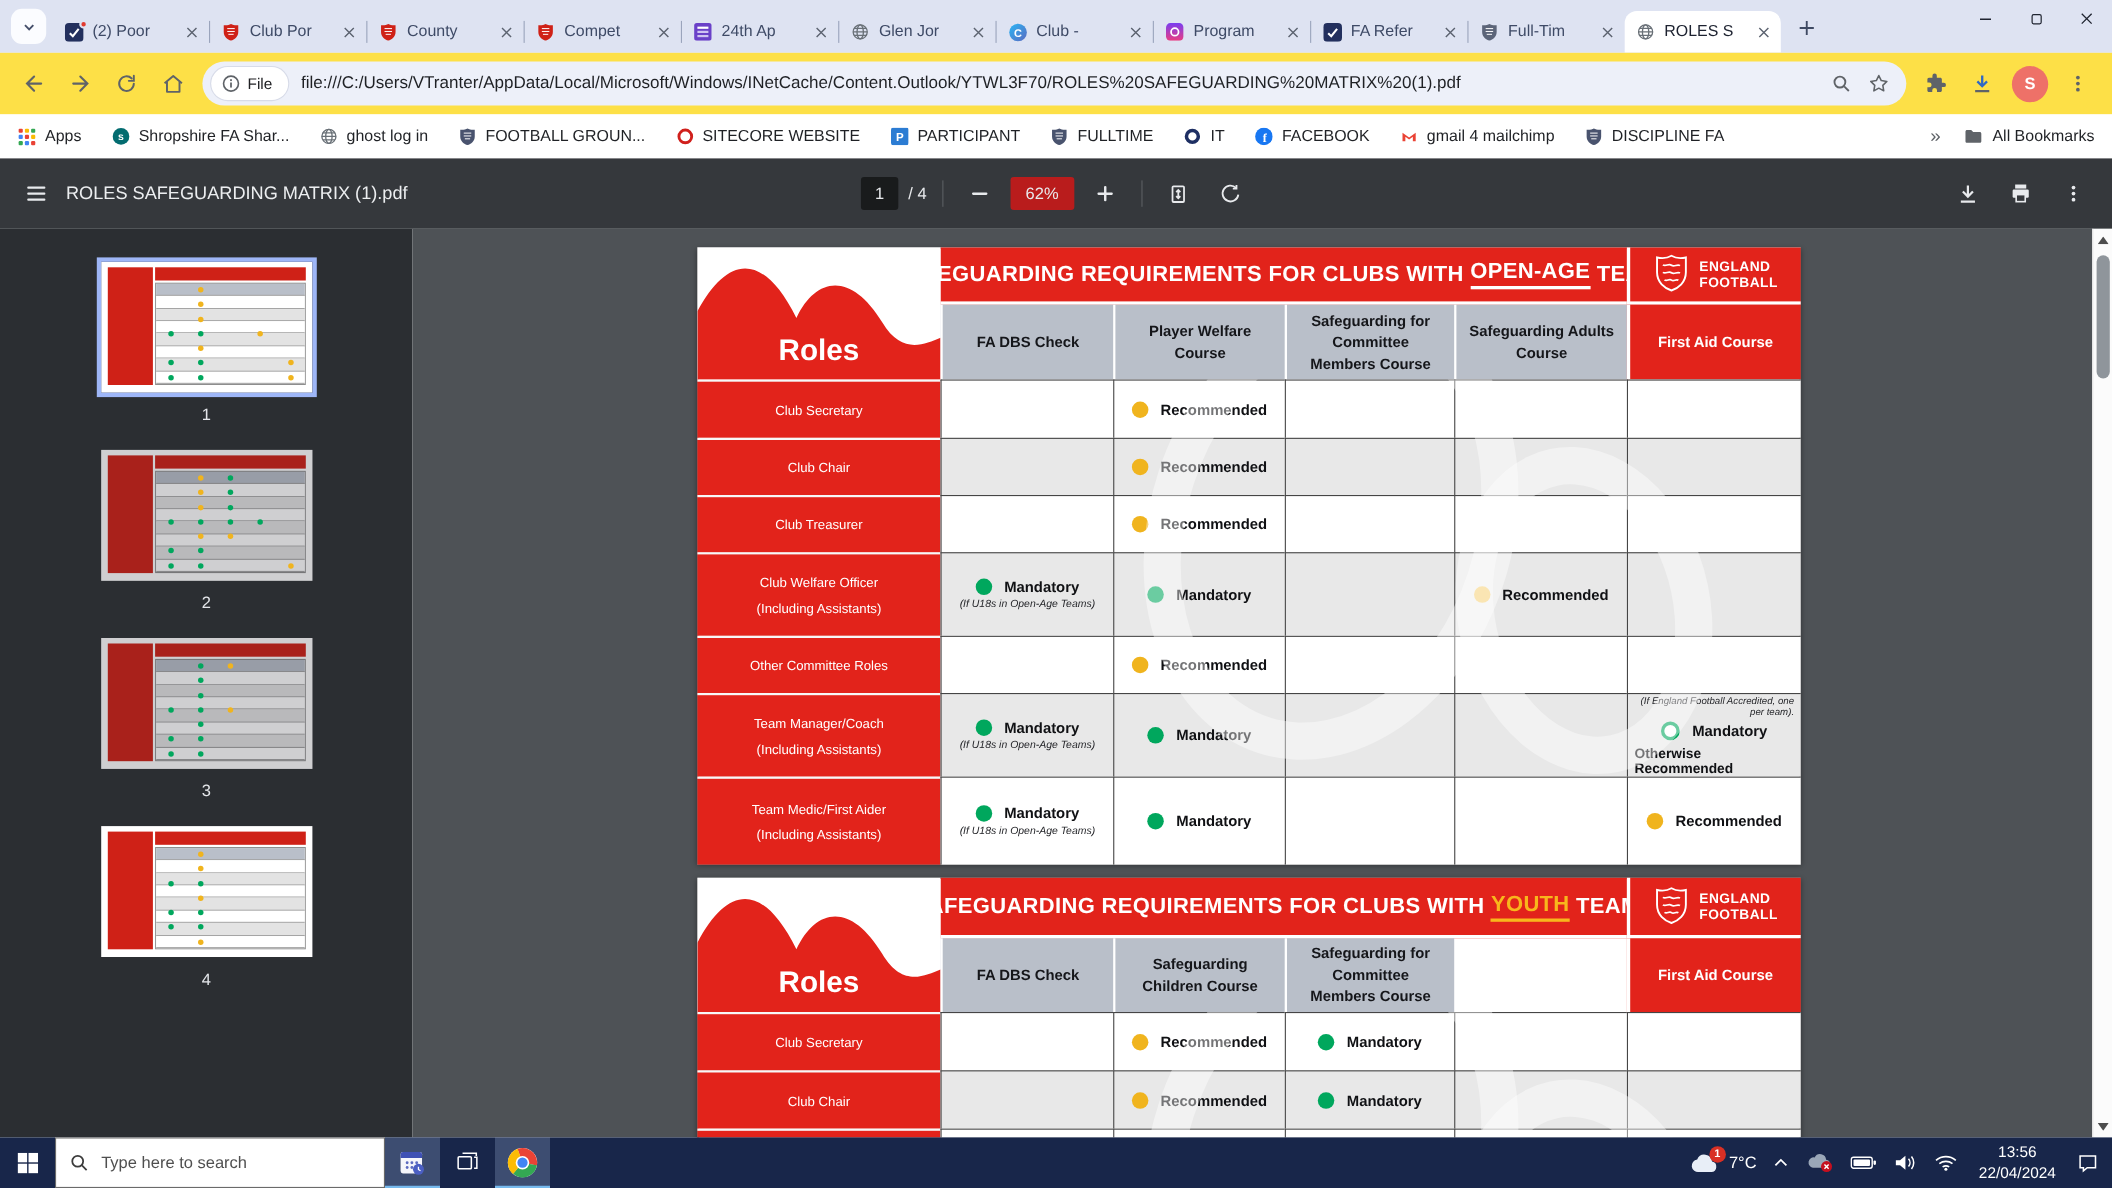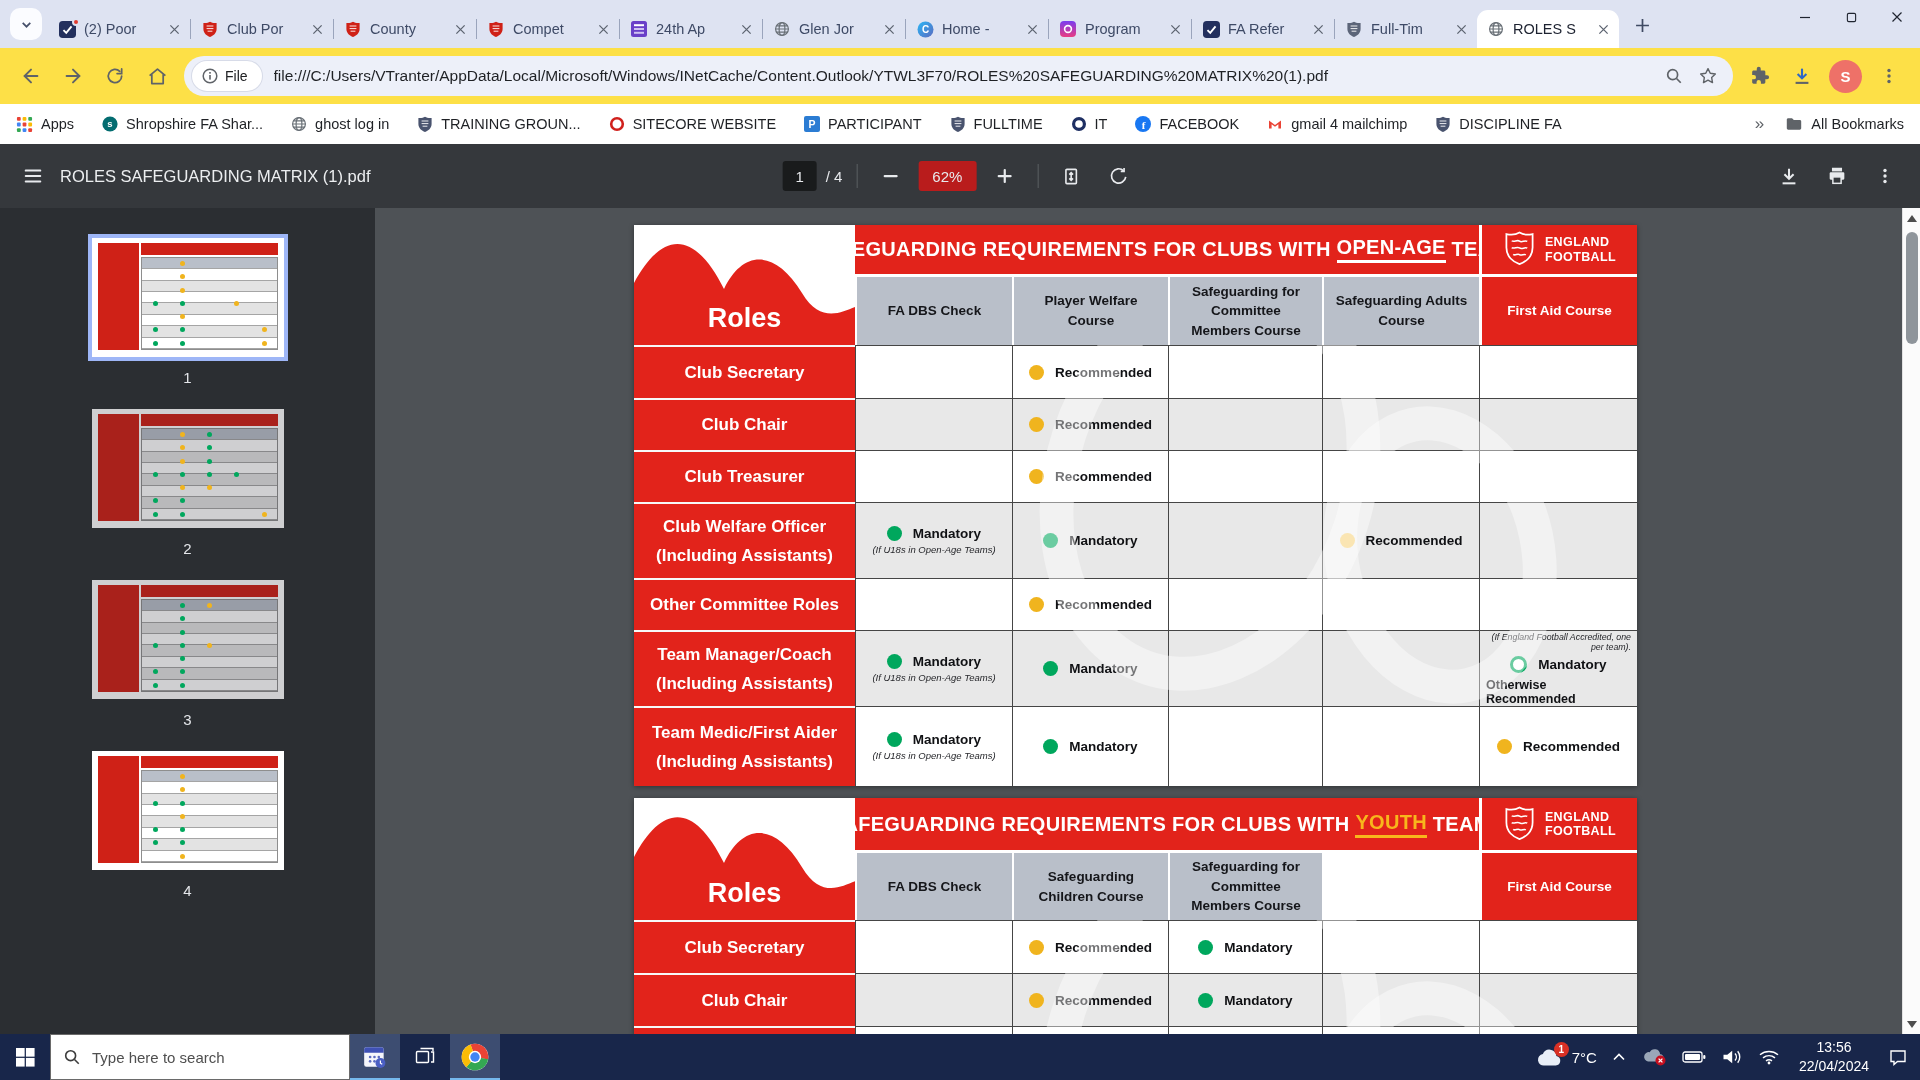--- a/index.html
+++ b/index.html
@@ -75,21 +75,21 @@
 .rolehead{grid-column:1;grid-row:1/3;position:relative;background:#fff}
 .rolehead svg{position:absolute;inset:0;width:100%;height:100%}
 .rolestext{position:absolute;left:0;right:0;bottom:11px;text-align:center;font-weight:bold;font-size:27px;color:#fff}
 .banner{grid-column:2/6;grid-row:1;background:var(--red);color:#fff;font-weight:bold;font-size:20px;display:flex;align-items:center;justify-content:center;border-bottom:3px solid #fff;letter-spacing:.3px;white-space:pre}
 .hl-white{border-bottom:3px solid #fff;padding-bottom:1px}
 .hl-gold{color:var(--gold);border-bottom:3px solid var(--gold);padding-bottom:1px}
 .logocell{grid-column:6;grid-row:1;background:var(--red);display:flex;align-items:center;justify-content:center;gap:9px;border-left:3px solid #fff;border-bottom:3px solid #fff;color:#fff}
 .logotext{font-size:12.5px;font-weight:bold;line-height:1.15;letter-spacing:.4px}
 .ghead{display:flex;align-items:center;justify-content:center;text-align:center;background:var(--grey);border-left:2px solid #fff;font-weight:bold;font-size:13.5px;color:#15161a;padding:0 10px;line-height:1.45}
 .ghead.rhead{background:var(--red);color:#fff;border-left:3px solid #fff}
-.rolecell{background:var(--red);color:#fff;display:flex;flex-direction:column;align-items:center;justify-content:center;gap:9px;font-weight:bold;font-size:17px;border-top:2px solid #f7f7f7;text-align:center;padding:0 6px}
+.rolecell{background:var(--red);color:#fff;display:flex;flex-direction:column;align-items:center;justify-content:center;gap:9px;font-weight:normal;font-size:12px;border-top:2px solid #f7f7f7;text-align:center;padding:0 6px}
 .dcell{border-left:1px solid #454545;border-top:1px solid #454545;display:flex;flex-direction:column;align-items:center;justify-content:center;background:#fff;gap:3px;padding:3px 6px}
 .dcell.alt{background:#e8e8e8}
 .dotline{display:flex;align-items:center;gap:11px}
 .dlabel{font-weight:bold;font-size:13.5px;color:#101114}
 .dot{width:15px;height:15px;border-radius:50%;flex:none}
 .dot.green{background:var(--green)}.dot.yellow{background:var(--yellow)}
 .dot.hollow{background:#fff;border:3.5px solid var(--green);width:17px;height:17px}
 .note{font-size:9.5px;font-style:italic;color:#26272b}
 .pre{font-size:8.8px;font-style:italic;color:#26272b;align-self:flex-end;text-align:right;margin-bottom:1px}
 .post{font-size:12.5px;font-weight:bold;color:#101114;margin-top:2px}
@@ -212,21 +212,21 @@
           <div class="favicon"><svg width="17" height="17" viewBox="0 0 17 17">
               <defs>
                 <linearGradient id="gc" x1="0" y1="0" x2="1" y2="1">
                   <stop offset="0" stop-color="#29b6f6"></stop>
                   <stop offset="1" stop-color="#5c6bc0"></stop>
                 </linearGradient>
               </defs>
               <circle cx="8.5" cy="8.5" r="8" fill="url(#gc)"></circle>
               <text x="8.5" y="12.2" text-anchor="middle" font-size="10" font-weight="bold" fill="#fff" font-family="Liberation Sans,sans-serif">C</text>
             </svg></div>
-          <div class="t-label">Home -</div>
+          <div class="t-label">Club -</div>
           <div class="t-close">
             <svg width="11" height="11" viewBox="0 0 12 12">
               <path d="M1.5 1.5l9 9M10.5 1.5l-9 9" stroke="#5c6370" stroke-width="1.4"></path>
             </svg>
           </div>
         </div>
         <div class="tab-divider"></div>
         <div class="tab">
           <div class="favicon"><svg width="16" height="16" viewBox="0 0 16 16">
               <defs>
@@ -445,21 +445,21 @@
           </div>
           <div>ghost log in</div>
         </div>
         <div class="bk">
           <div class="ic">
             <svg width="16" height="17" viewBox="0 0 16 17">
               <path d="M8 .8C9.8 2 12.8 2.3 14.6 1.9V8c0 4.2-3.4 6.9-6.6 7.9C4.8 14.9 1.4 12.2 1.4 8V1.9C3.2 2.3 6.2 2 8 .8z" fill="#49536e"></path>
               <path d="M4.6 5h6.8M4.6 7.6h6.8M5.6 10.2h4.8" stroke="#fff" stroke-width=".9"></path>
             </svg>
           </div>
-          <div>TRAINING GROUN...</div>
+          <div>FOOTBALL GROUN...</div>
         </div>
         <div class="bk">
           <div class="ic">
             <svg width="16" height="16" viewBox="0 0 16 16">
               <circle cx="8" cy="8" r="5.8" fill="none" stroke="#d0201c" stroke-width="2.6"></circle>
             </svg>
           </div>
           <div>SITECORE WEBSITE</div>
         </div>
         <div class="bk">

